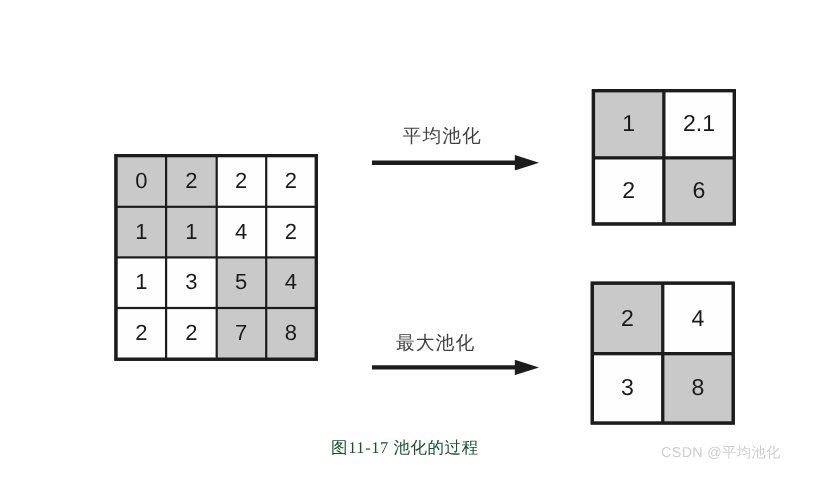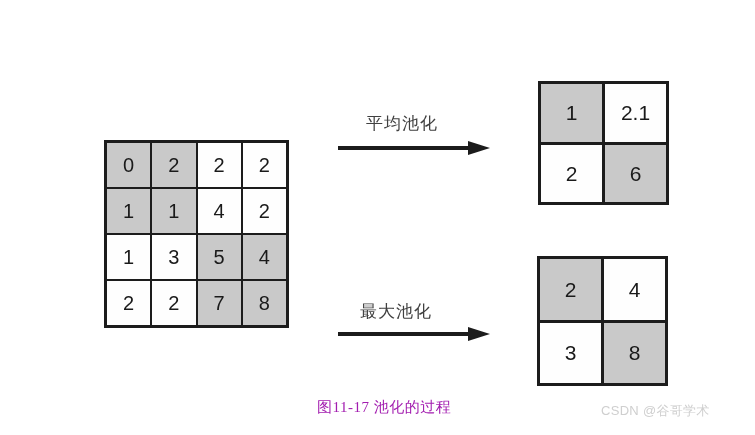--- a/index.html
+++ b/index.html
@@ -91,25 +91,25 @@
   }
 
   .flow.avg-flow .flow-label { left: 366px; top: 112px; }
   .flow.avg-flow .arrow      { left: 338px; top: 141px; }
   .flow.max-flow .flow-label { left: 360px; top: 300px; }
   .flow.max-flow .arrow      { left: 338px; top: 327px; }
 
   
   .caption {
     position: absolute;
-    left: 317px;
+    left: 301px;
     top: 398px;
     font-size: 15px;
     letter-spacing: 0.5px;
-    color: #a21caf;
+    color: #14532d;
     white-space: nowrap;
     font-family: "Liberation Serif", "DejaVu Serif", serif;
   }
   .watermark {
     position: absolute;
     left: 601px;
     top: 402px;
     font-size: 13px;
     color: #cfcfcf;
     white-space: nowrap;
@@ -169,15 +169,15 @@
 
   <div class="matrix output-matrix max-output">
     <div class="cell shaded">2</div>
     <div class="cell">4</div>
     <div class="cell">3</div>
     <div class="cell shaded">8</div>
   </div>
 
   <div class="caption">图11-17 池化的过程</div>
 
-  <div class="watermark">CSDN @谷哥学术</div>
+  <div class="watermark">CSDN @平均池化</div>
 
 </div>
 
 </body></html>

